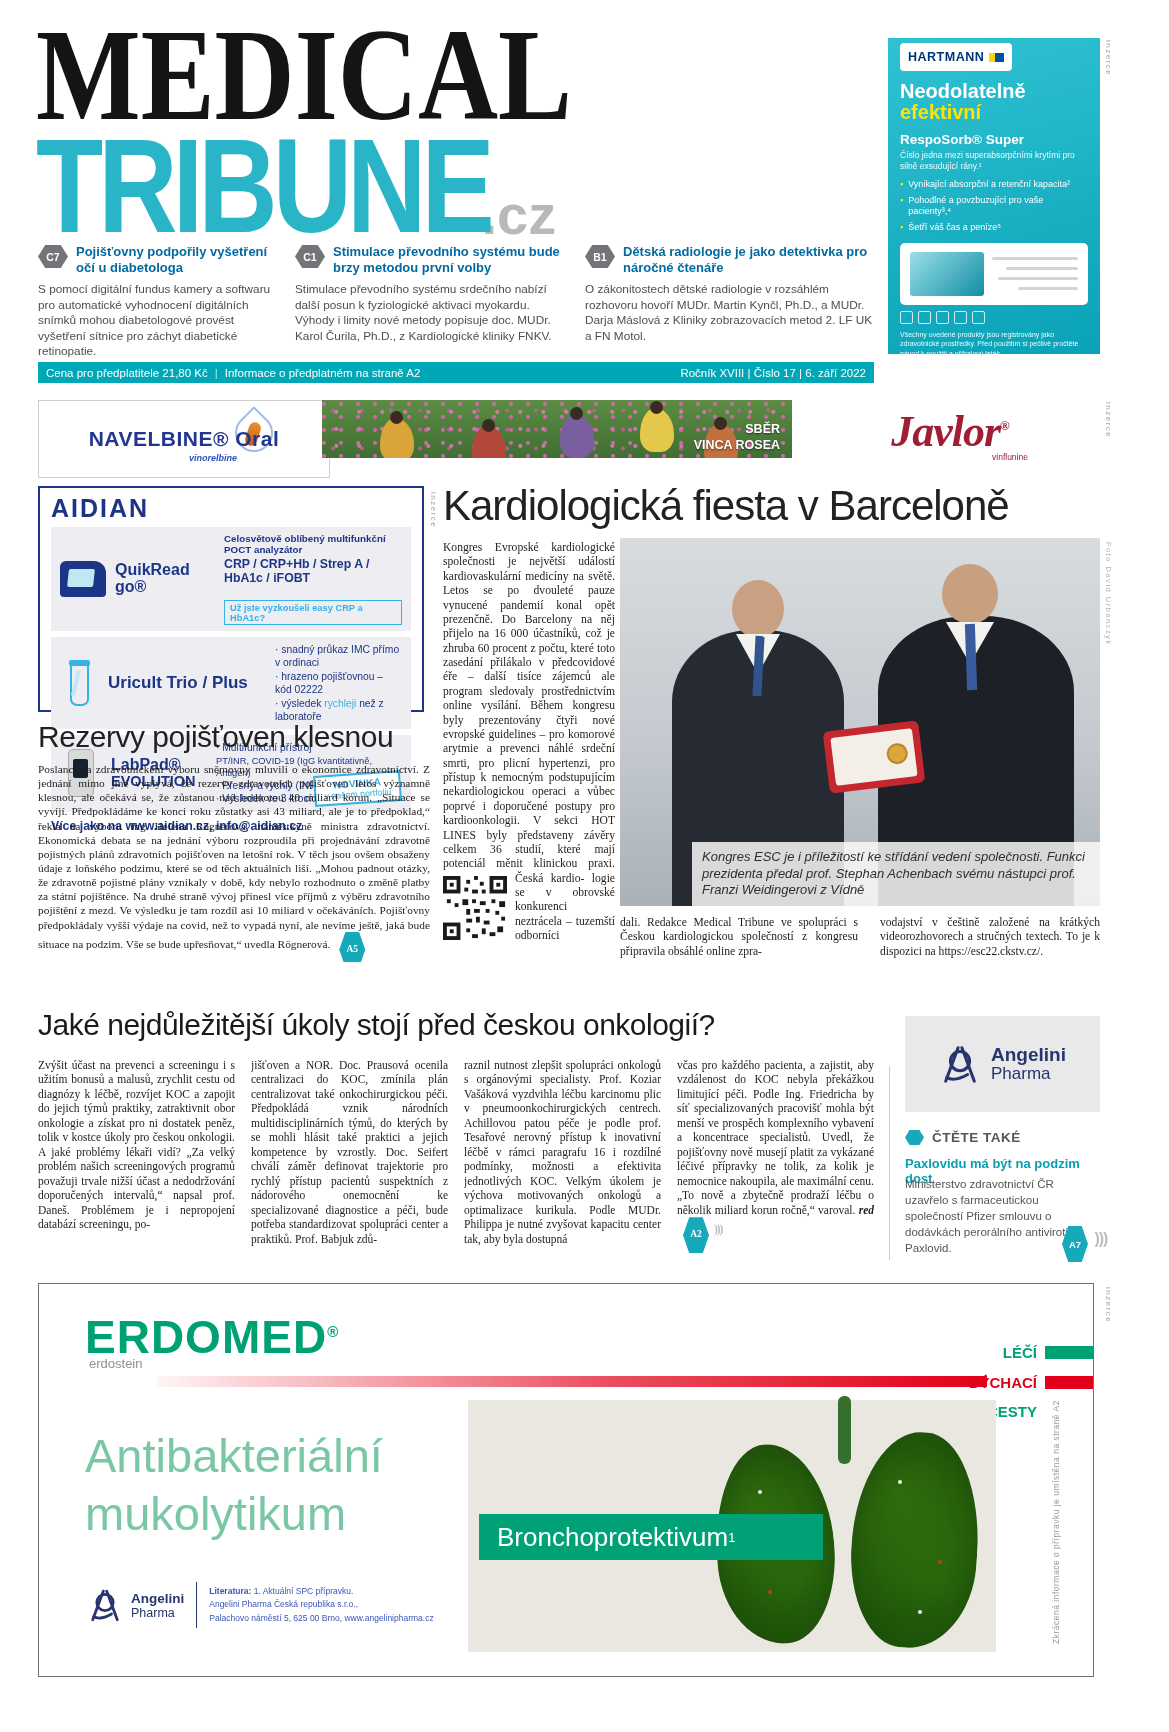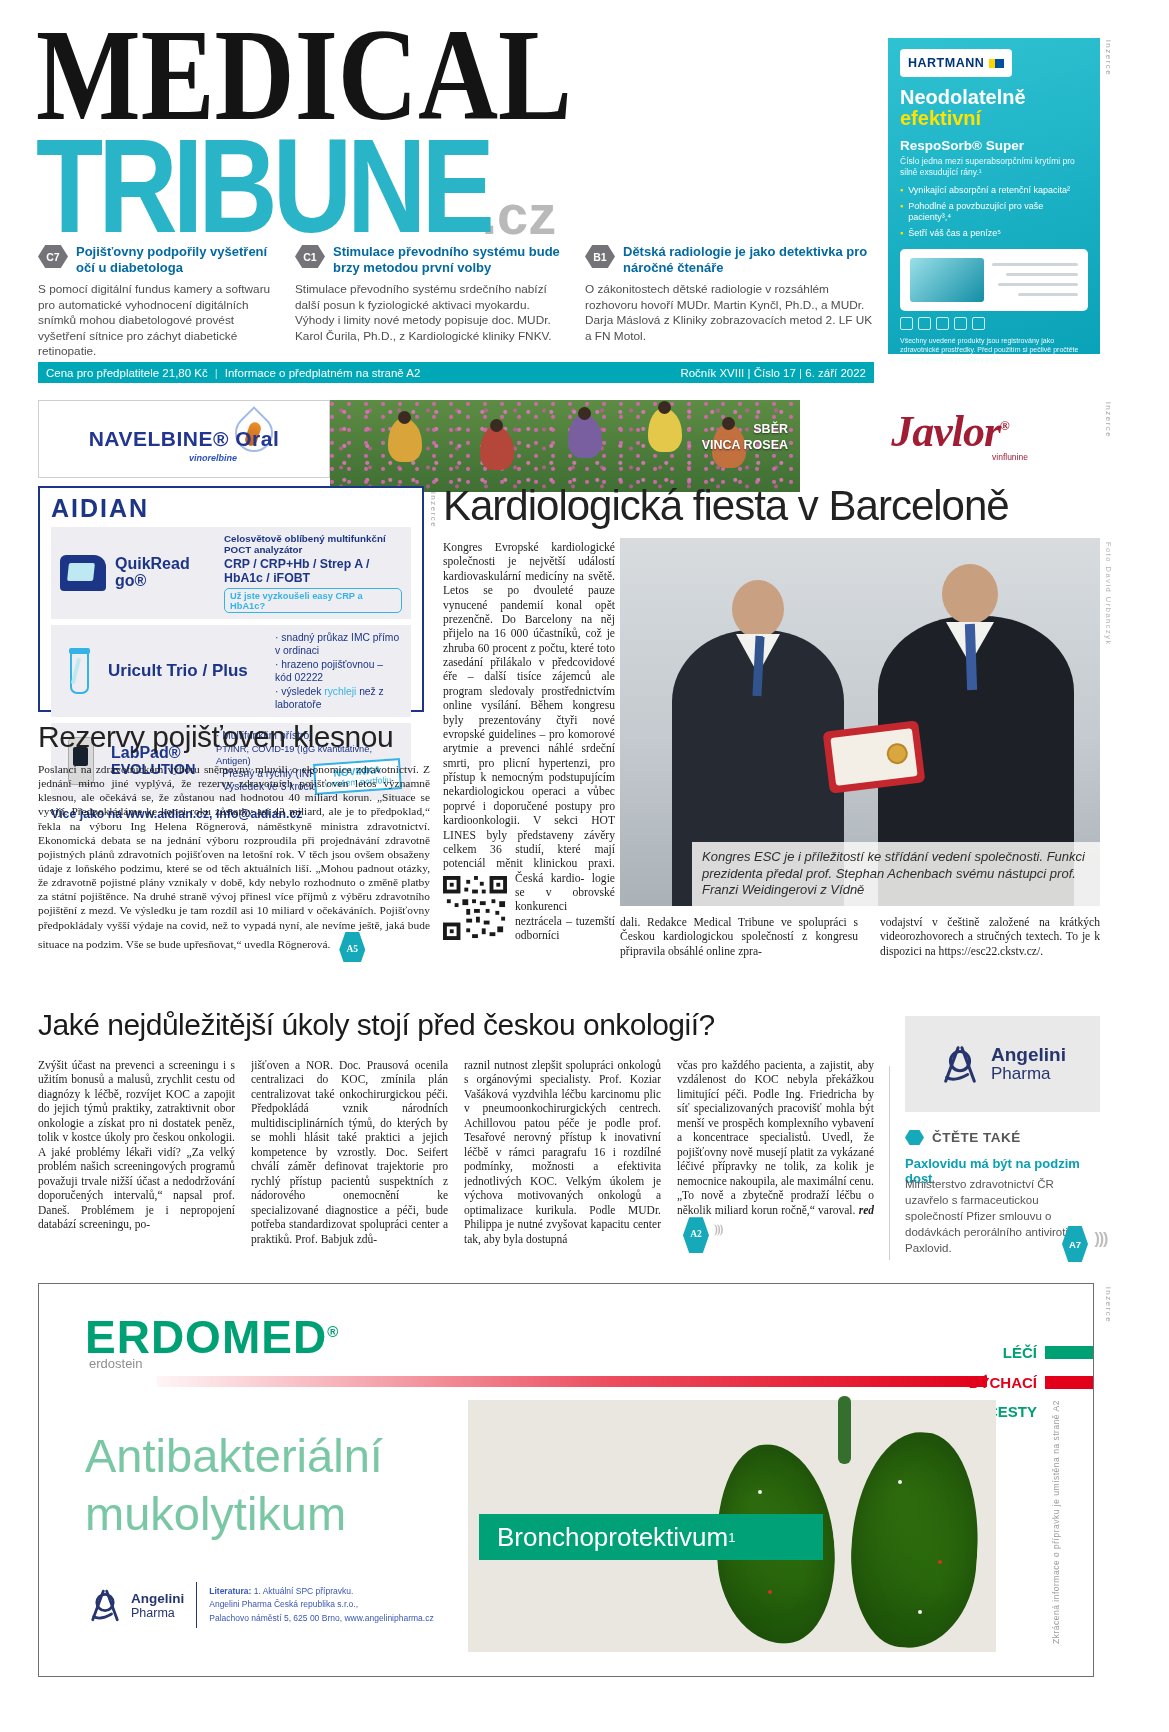--- a/index.html
+++ b/index.html
@@ -24,21 +24,21 @@
   .tbadge{width:30px;height:23px;font-size:10.5px;flex:0 0 30px;margin-top:1px;}
   .ttitle{color:#0369a1;font-weight:bold;font-size:13px;line-height:1.2;}
   .tbody{font-size:11.8px;color:#4e4e4e;line-height:1.32;margin-top:7px;}
   
   .infobar{left:38px;top:362px;width:836px;height:21px;background:#00a8b7;color:#fff;
            display:flex;align-items:center;justify-content:space-between;font-size:11.5px;
            padding:0 8px;box-sizing:border-box;}
   .infobar .sep{margin:0 7px;opacity:.7;}
   
   .hart{left:888px;top:38px;width:212px;height:316px;background:linear-gradient(165deg,#2fc2d2,#0aa2b8);
-        box-sizing:border-box;padding:11px 12px;color:#fff;}
+        box-sizing:border-box;padding:5px 12px;color:#fff;}
   .hchip{display:inline-flex;align-items:center;gap:5px;background:#fff;border-radius:4px;padding:5px 8px;}
   .hchip b{color:#00357a;font-size:12.5px;letter-spacing:.5px;}
   .hsq{width:9px;height:9px;background:#ffd500;display:inline-block;}
   .hsq2{width:9px;height:9px;background:#0050a0;display:inline-block;margin-left:-3px;}
   .hh1{font-size:20px;font-weight:bold;margin-top:10px;line-height:1.05;}
   .hh2{font-size:20px;font-weight:bold;color:#ffe200;line-height:1.05;}
   .hprod{font-size:13.5px;font-weight:bold;margin-top:9px;}
   .hsub{font-size:8.5px;line-height:1.35;color:#eafcff;margin-top:3px;}
   .hbul{display:flex;gap:5px;font-size:9px;line-height:1.3;margin-top:4px;color:#fff;}
   .hbul i{color:#ffe200;font-style:normal;font-size:9px;}
@@ -52,21 +52,21 @@
   
   .navel{left:38px;top:400px;width:292px;height:78px;border:1px solid #cfcfcf;background:#fff;box-sizing:border-box;}
   .navtxt{position:absolute;left:0;top:26px;width:100%;text-align:center;color:#23368f;
           font-weight:bold;font-size:21px;letter-spacing:.5px;}
   .navsub{position:absolute;left:150px;top:52px;color:#2a52c0;font-style:italic;font-size:9px;font-weight:bold;}
   .drop{position:absolute;left:196px;top:5px;width:38px;height:50px;opacity:.95;}
   .dropshape{width:34px;height:34px;border:2px solid #9db7e8;background:#fff;border-radius:0 50% 50% 50%;
              transform:rotate(45deg);margin-top:8px;}
   .pill{position:absolute;left:12px;top:16px;width:12px;height:24px;border-radius:7px;
         background:linear-gradient(180deg,#e98b1f,#c05a10);transform:rotate(18deg);}
-  .vinca{left:330px;top:400px;width:470px;height:92px;overflow:hidden;
+  .vinca{left:322px;top:400px;width:470px;height:58px;overflow:hidden;
          background:
            radial-gradient(circle at 12% 30%,rgba(214,104,176,.9) 1.5px,transparent 2.5px),
            radial-gradient(circle at 62% 70%,rgba(226,120,190,.85) 1.5px,transparent 2.5px),
            radial-gradient(circle at 38% 55%,rgba(201,90,160,.8) 1.5px,transparent 2.5px),
            linear-gradient(180deg,#5d8c44,#3f6f33);
          background-size:17px 13px,23px 17px,29px 19px,100% 100%;}
   .fig{position:absolute;width:34px;height:44px;border-radius:45% 55% 40% 40%/60% 60% 35% 35%;}
   .fig::after{content:"";position:absolute;left:10px;top:-7px;width:13px;height:13px;border-radius:50%;background:#3a2a22;}
   .vlabel{position:absolute;right:12px;top:22px;text-align:right;color:#fff;font-weight:bold;
           font-size:12.5px;line-height:1.25;text-shadow:0 1px 2px rgba(0,0,0,.55);}
@@ -77,21 +77,21 @@
   .jsub{font-size:8.5px;color:#a01d33;margin-top:-2px;margin-left:120px;}
   
   .aidian{left:38px;top:486px;width:386px;height:226px;border:2px solid #1c3587;background:#fff;
           box-sizing:border-box;padding:8px 11px;}
   .abrand{color:#1c3587;font-weight:800;font-size:25px;letter-spacing:2px;line-height:1;}
   .arow{background:#eeeef2;margin-top:6px;display:flex;gap:9px;align-items:center;padding:6px 9px;position:relative;}
   .aname{color:#1c3587;font-weight:bold;font-size:16px;line-height:1.05;}
   .asml{color:#1c3587;font-weight:bold;font-size:9.8px;}
   .amed{color:#1c3587;font-weight:bold;font-size:12.3px;margin-top:2px;}
   .atag{display:inline-block;border:1.5px solid #35b3e6;color:#35b3e6;font-weight:bold;font-size:9.3px;
-        padding:1.5px 5px;border-radius:5px;margin-top:3px;}
+        padding:1.5px 5px;border-radius:0;margin-top:15px;}
   .abul{color:#1c3587;font-size:10.3px;line-height:1.3;}
   .abul .hl{color:#35b3e6;}
   .qricon{width:46px;height:36px;background:#1c3587;border-radius:6px 12px 4px 4px;position:relative;flex:0 0 46px;}
   .qricon::after{content:"";position:absolute;left:8px;top:8px;width:26px;height:18px;background:#bfe9f2;border-radius:2px;transform:skewX(-6deg);}
   .tubeicon{width:15px;height:42px;border:2px solid #35b3e6;border-radius:5px 5px 7px 7px;position:relative;flex:0 0 15px;margin:0 10px;}
   .tubeicon::before{content:"";position:absolute;left:-3px;top:-2px;right:-3px;height:6px;background:#35b3e6;border-radius:2px;}
   .tubeicon::after{content:"";position:absolute;left:2px;top:8px;width:4px;height:26px;background:#bfe9f2;transform:rotate(14deg);}
   .padicon{width:24px;height:46px;background:#d9d9d9;border:1px solid #aaa;border-radius:5px;position:relative;flex:0 0 24px;margin:0 8px;}
   .padicon::after{content:"";position:absolute;left:4px;top:9px;width:15px;height:19px;background:#17212e;border-radius:2px;}
   .novinka{position:absolute;right:10px;bottom:8px;border:2px solid #35b3e6;background:#fff;color:#35b3e6;

